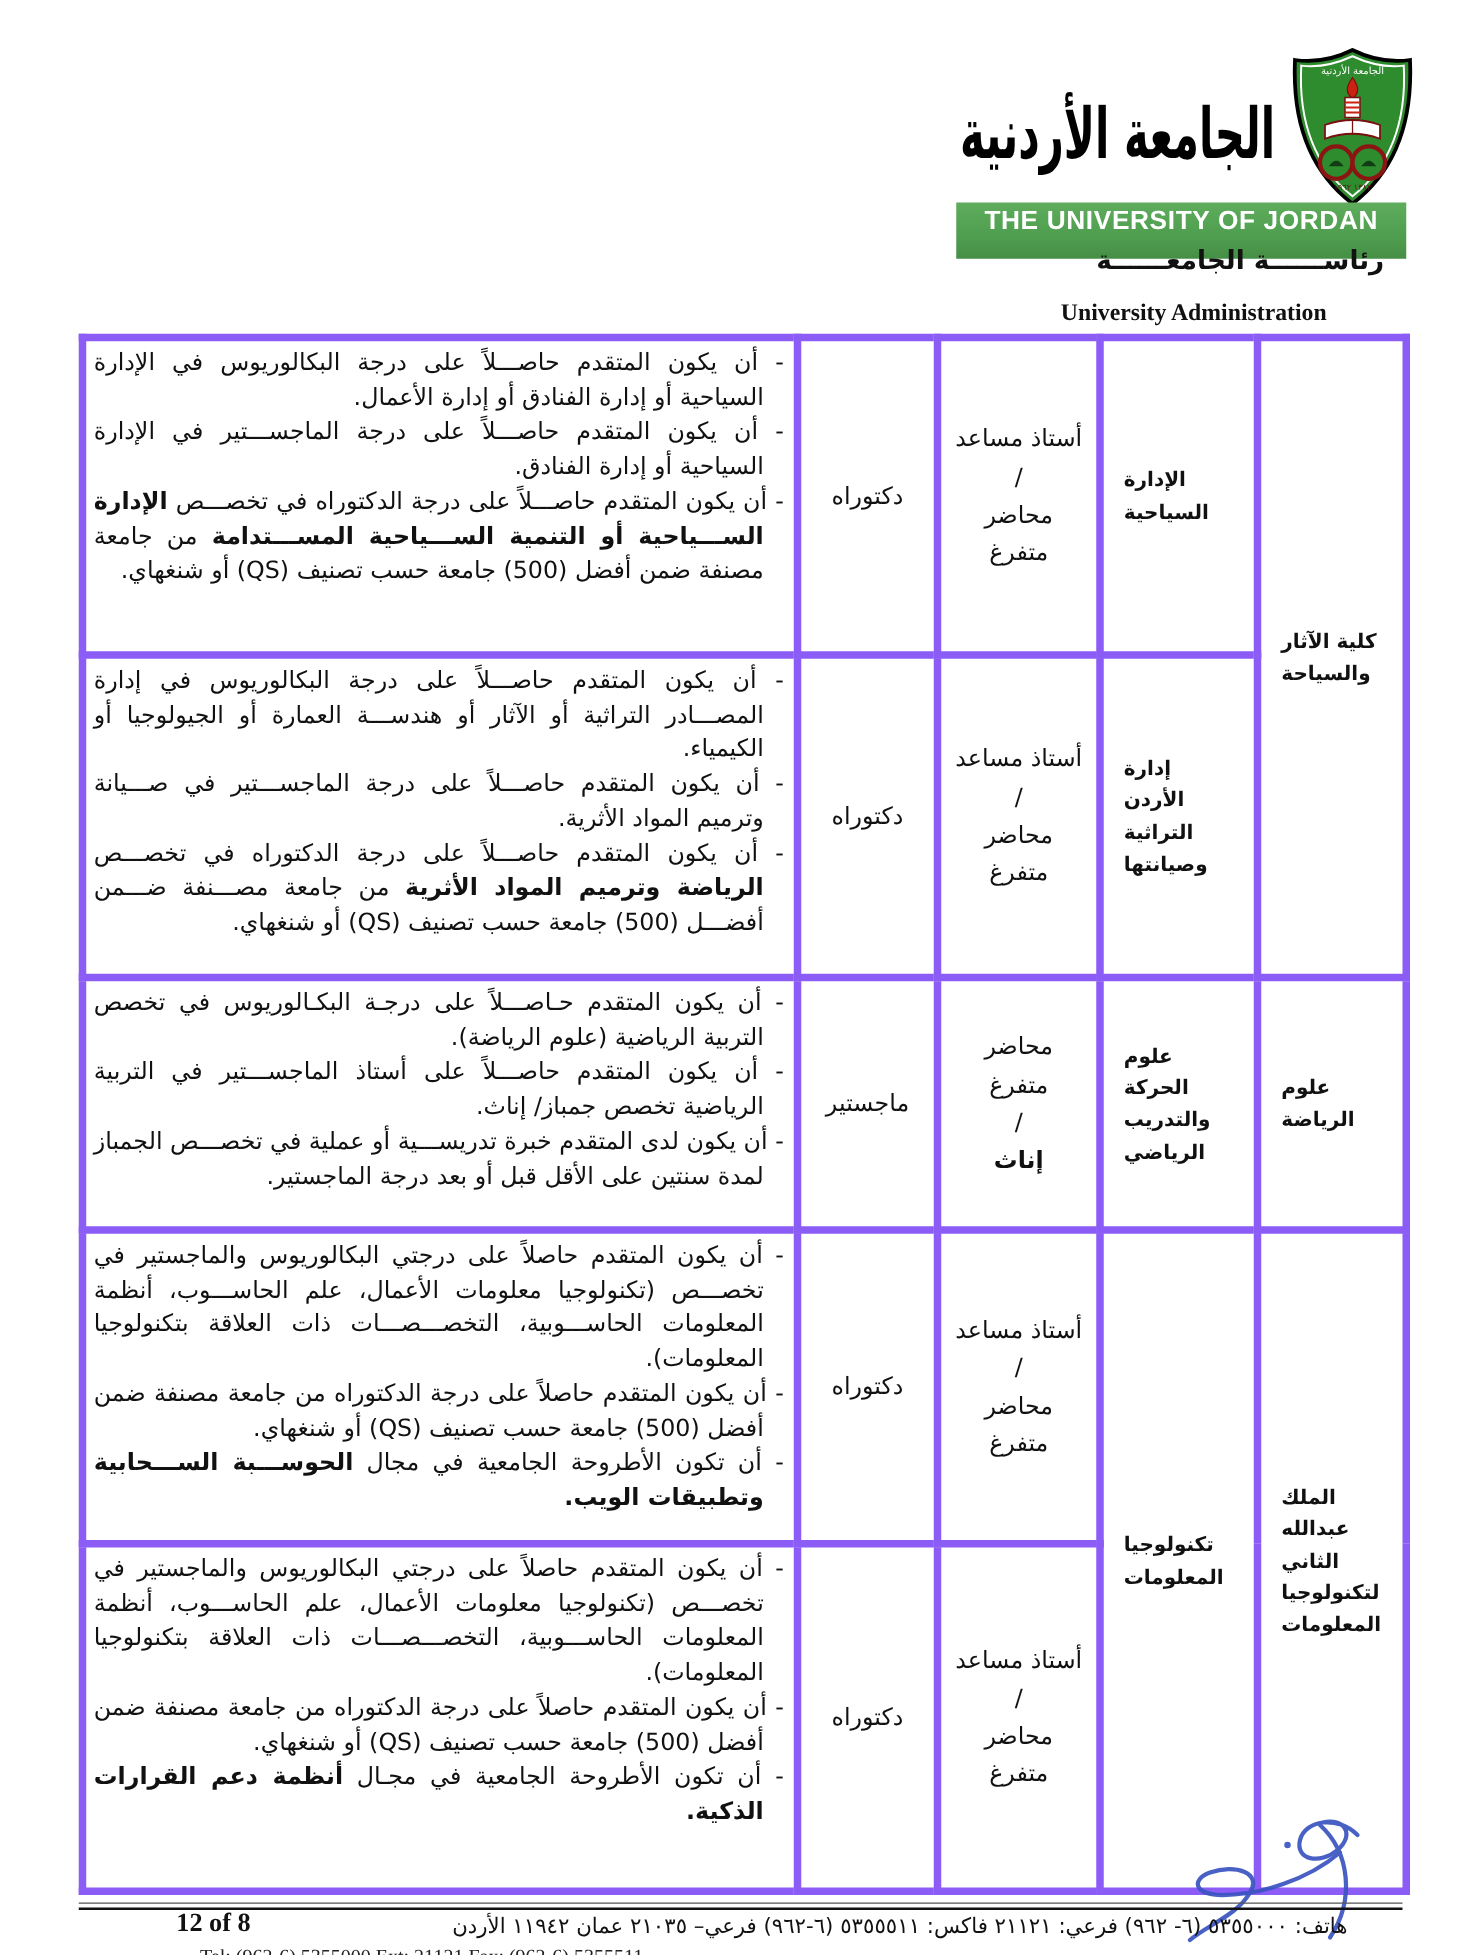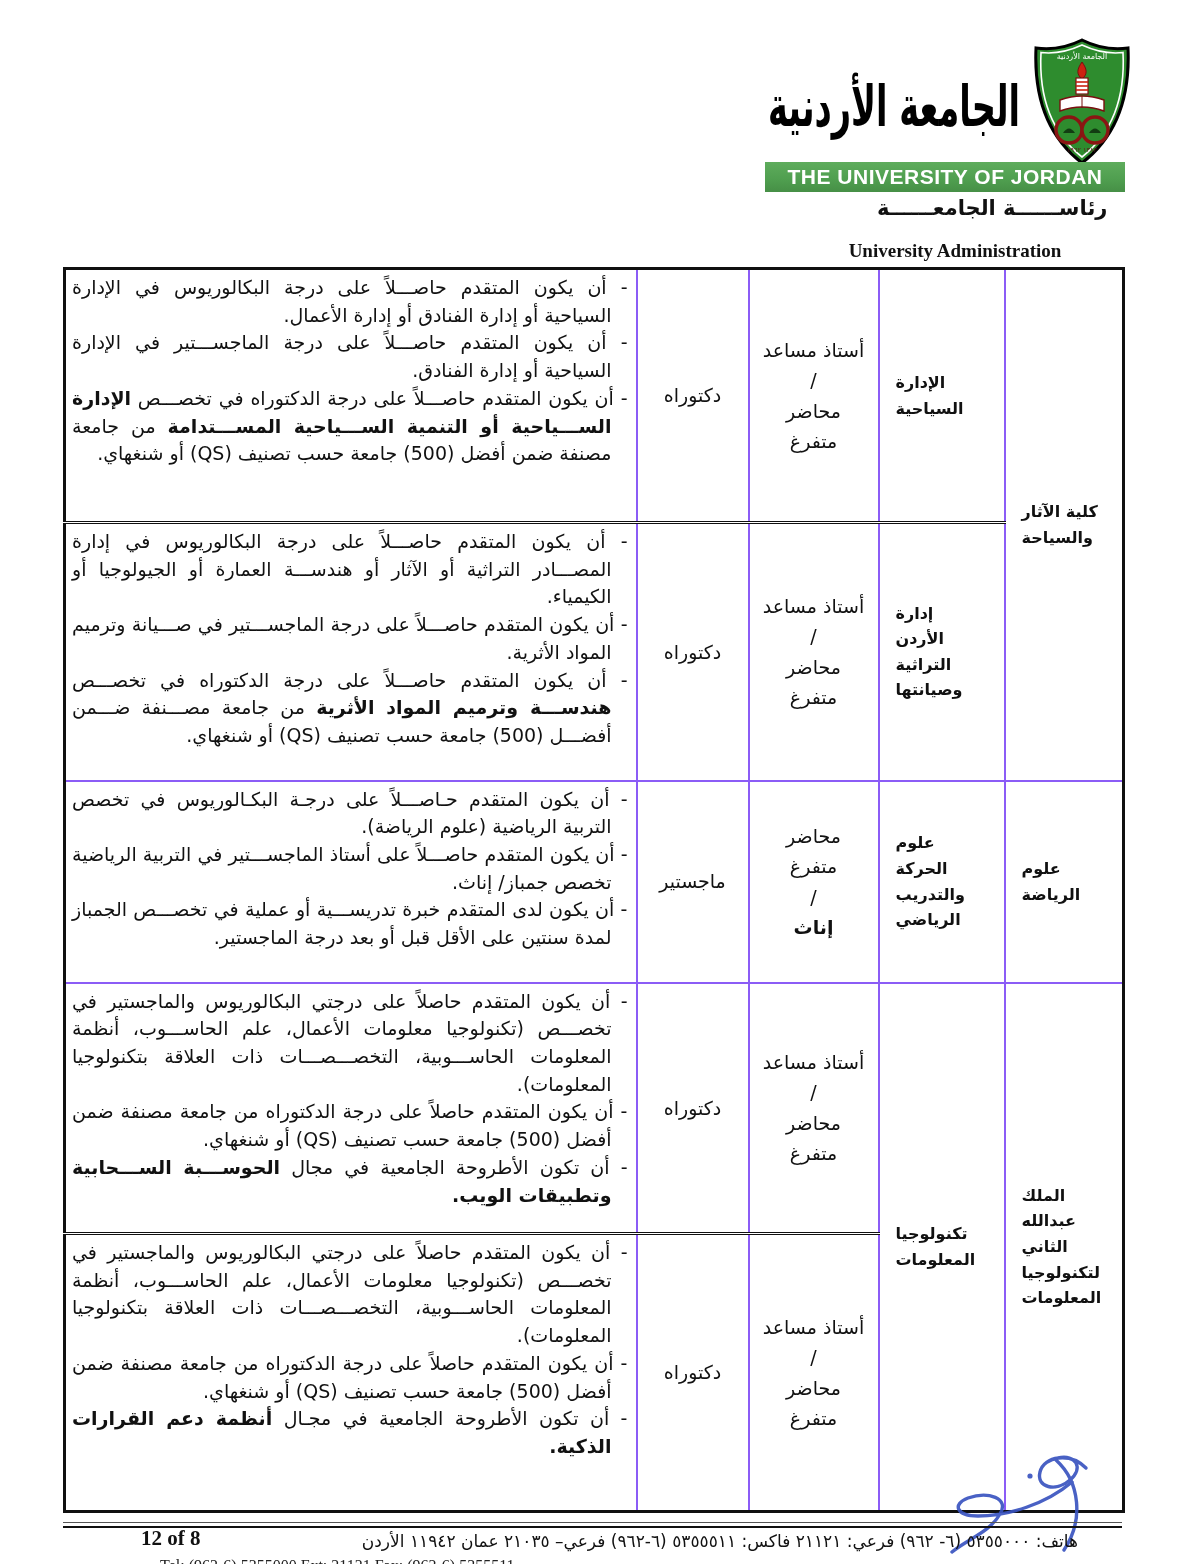--- a/index.html
+++ b/index.html
@@ -5,40 +5,40 @@
   html,body{margin:0;padding:0;}
   body{
     width:1182px;height:1564px;position:relative;overflow:hidden;
     background:#ffffff;color:#111;
     font-family:"DejaVu Sans",sans-serif;
   }
   
   .calligraphy{position:absolute;left:762px;top:44px;width:262px;height:118px;}
   .shield{position:absolute;left:1032px;top:38px;width:100px;height:128px;}
   .banner{
-    position:absolute;left:765px;top:162px;width:360px;height:30px;
+    position:absolute;left:765px;top:162px;width:360px;height:45px;
     background:linear-gradient(180deg,#5eac5c 0%,#4f9e4f 60%,#468f46 100%);
     color:#fff;font-family:"Liberation Sans",sans-serif;font-weight:bold;
     font-size:21px;letter-spacing:.5px;text-align:center;line-height:29px;
   }
   .dept-ar{
     position:absolute;left:877px;top:196px;width:244px;text-align:left;
     direction:rtl;font-weight:bold;font-size:21px;
   }
   .dept-en{
     position:absolute;left:833px;top:240px;width:244px;text-align:center;
     font-family:"Liberation Serif",serif;font-weight:bold;font-size:19px;
   }
   
   table.positions{
     position:absolute;left:63px;top:267px;width:1059px;
     border-collapse:collapse;table-layout:fixed;direction:rtl;
     border:3px solid #101010;
   }
-  table.positions td{border:2px solid #8b5cf6;}
+  table.positions td{border:6px solid #8b5cf6;}
   tr.r1{height:254px;} tr.r2{height:258px;} tr.r3{height:202px;}
   tr.r4{height:251px;} tr.r5{height:278px;}
   tr.r2 td,tr.r5 td{border-top:3px double #101010;}
   td.college,td.specialty{
     font-weight:bold;font-size:16px;text-align:left;vertical-align:middle;
     white-space:pre-line;line-height:1.6;padding:16px;
   }
   td.rank,td.degree{
     font-size:19px;text-align:center;vertical-align:middle;
     white-space:pre-line;line-height:1.6;padding:2px;margin-top:19px;
@@ -137,21 +137,21 @@
 التراثية
 وصيانتها</td>
         <td class="rank">أستاذ مساعد
 /
 محاضر
 متفرغ</td>
         <td class="degree">دكتوراه</td>
         <td class="req">
           <div class="req-item">أن يكون المتقدم حاصـــلاً على درجة البكالوريوس في إدارة المصـــادر التراثية أو الآثار أو هندســـة العمارة أو الجيولوجيا أو الكيمياء.</div>
           <div class="req-item">أن يكون المتقدم حاصـــلاً على درجة الماجســـتير في صـــيانة وترميم المواد الأثرية.</div>
-          <div class="req-item">أن يكون المتقدم حاصـــلاً على درجة الدكتوراه في تخصـــص <b>هندســـة وترميم المواد الأثرية</b> من جامعة مصـــنفة ضـــمن أفضـــل (500) جامعة حسب تصنيف (QS) أو شنغهاي.</div>
+          <div class="req-item">أن يكون المتقدم حاصـــلاً على درجة الدكتوراه في تخصـــص <b>الرياضة وترميم المواد الأثرية</b> من جامعة مصـــنفة ضـــمن أفضـــل (500) جامعة حسب تصنيف (QS) أو شنغهاي.</div>
         </td>
       </tr>
       <tr class="r3">
         <td class="college" rowspan="1">علوم
 الرياضة</td>
         <td class="specialty">علوم
 الحركة
 والتدريب
 الرياضي</td>
         <td class="rank">محاضر

